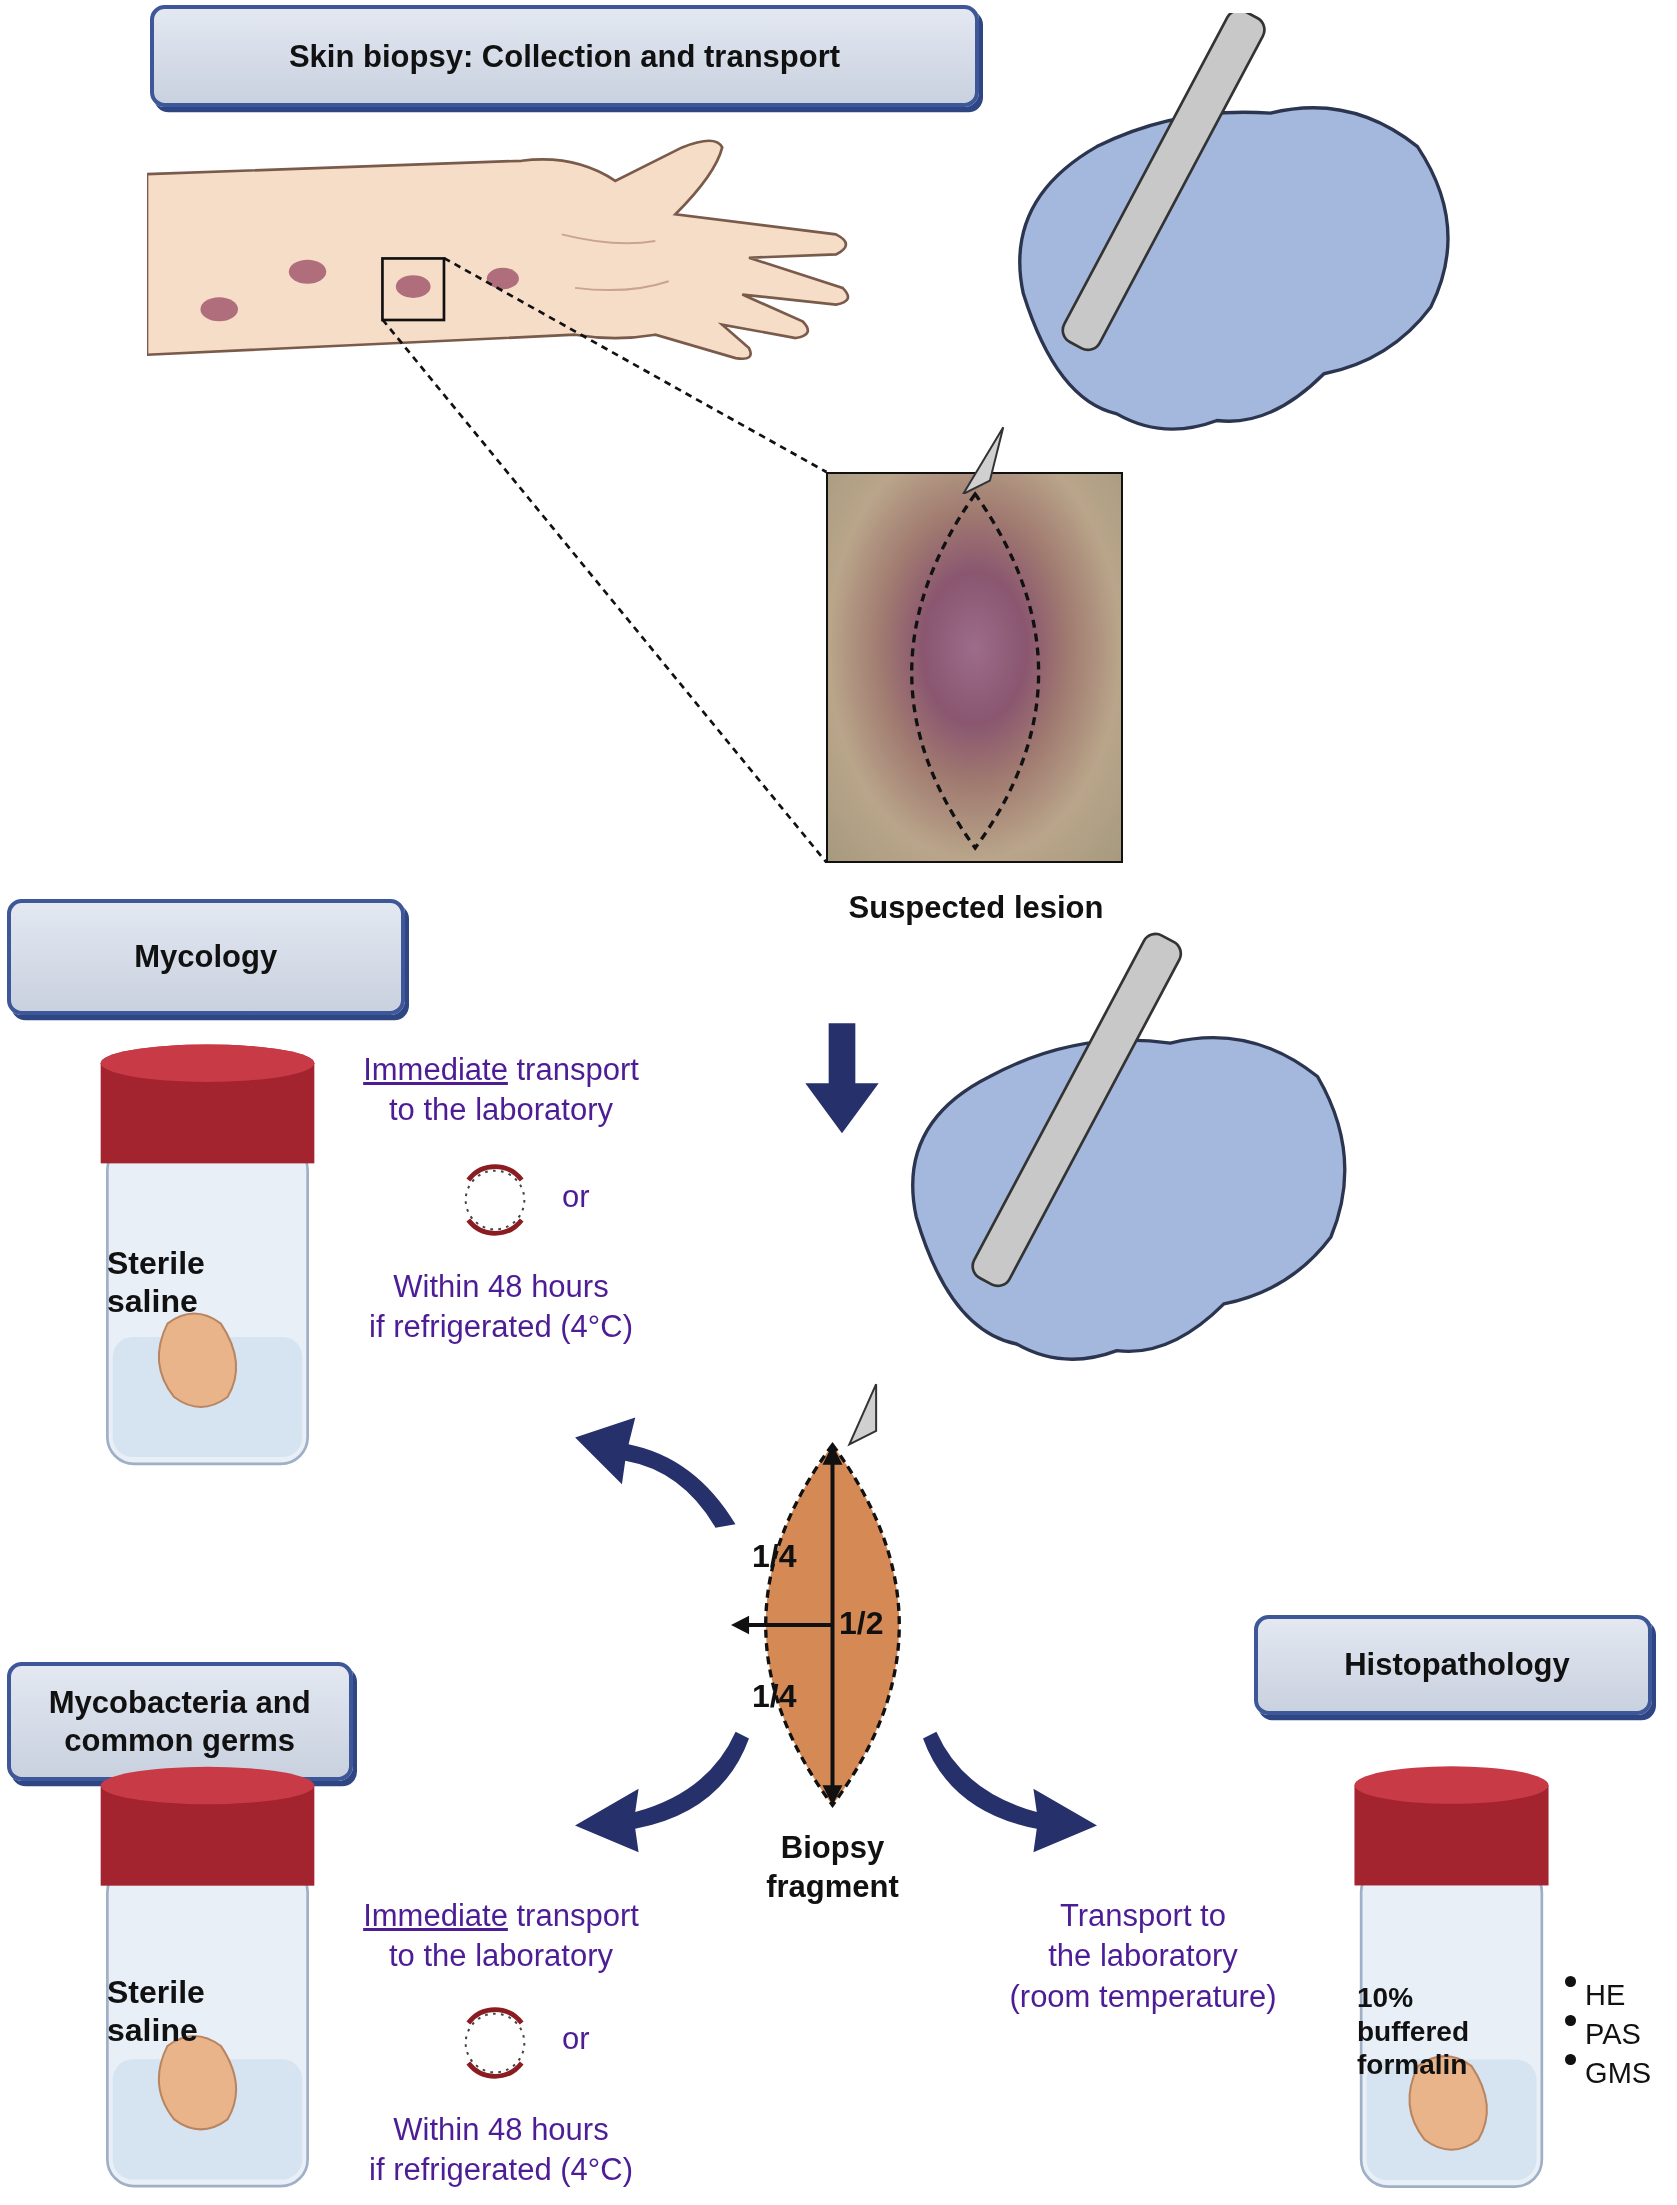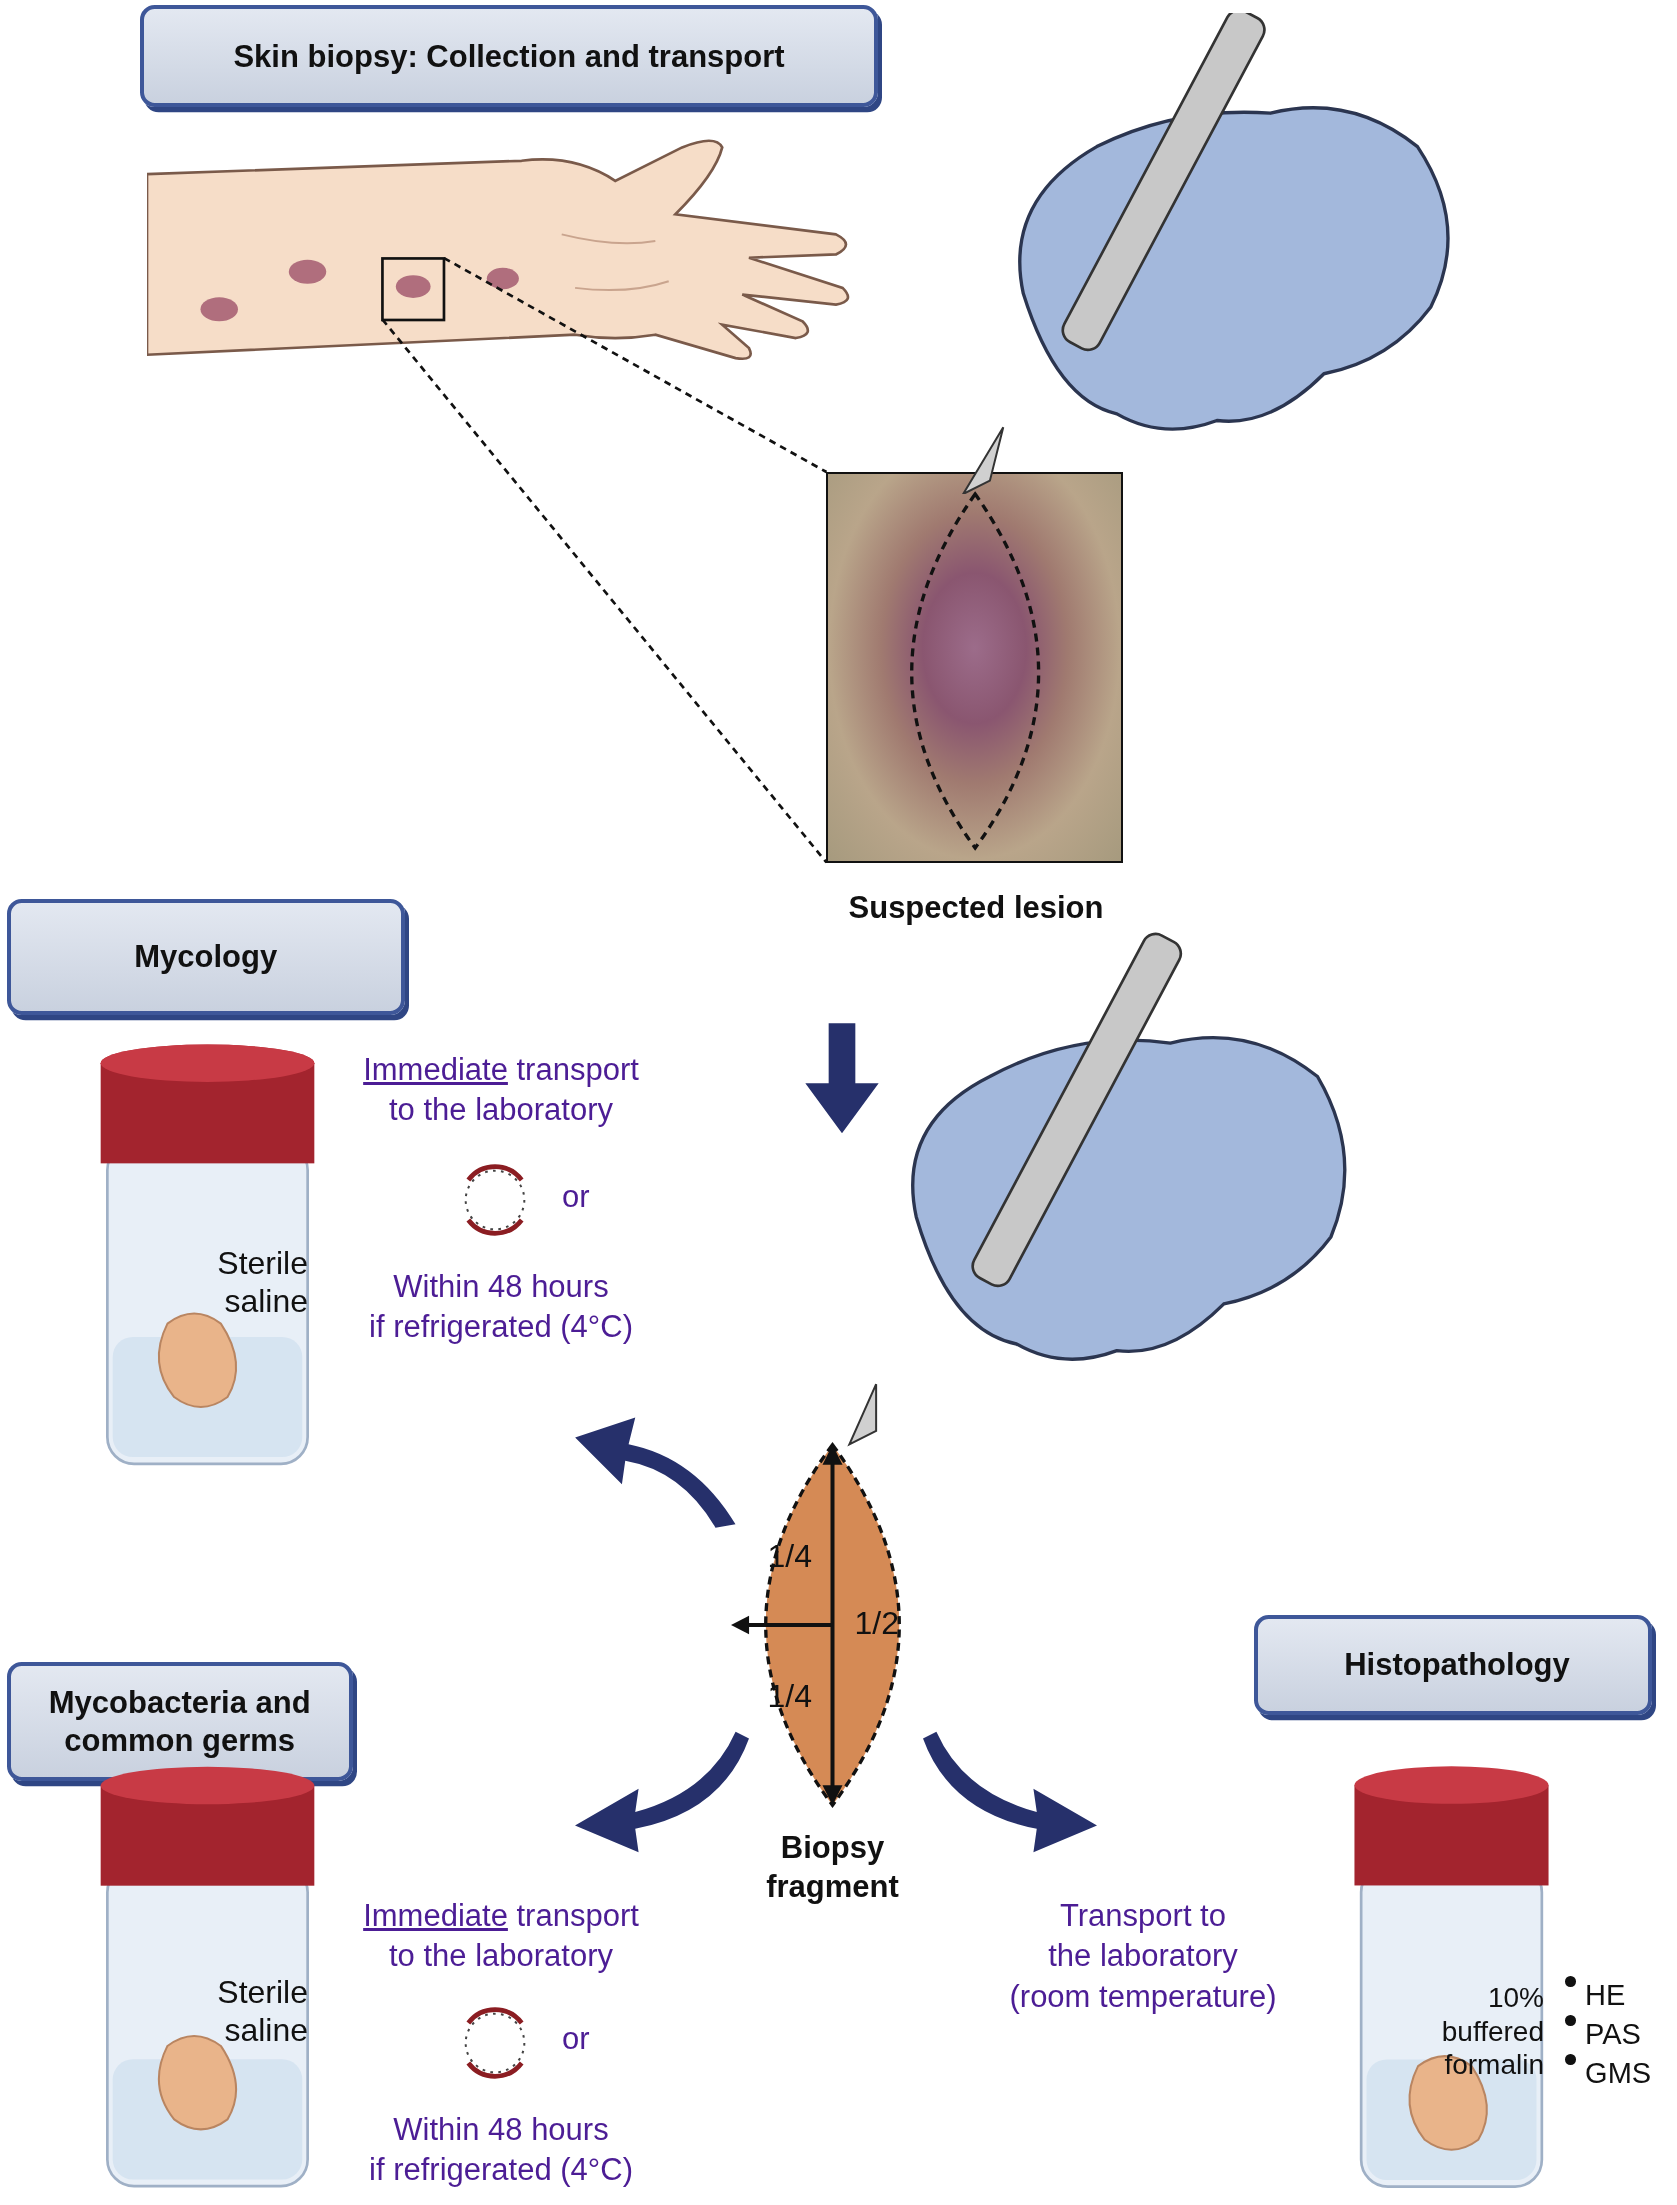--- a/index.html
+++ b/index.html
@@ -9,30 +9,30 @@
     position: absolute; box-sizing: border-box;
     background: linear-gradient(#e3e8f1, #c9d1df);
     border: 4px solid #3e5799; border-radius: 14.7px;
     box-shadow: 4px 5.3px 0 #2f4684;
     display: flex; align-items: center; justify-content: center; text-align: center;
     font-weight: bold; font-size: 31px; line-height: 1.2; color: #111;
   }
   .caption { position: absolute; text-align: center; font-size: 31px; line-height: 1.3; color: #4c1d95; }
   .caption-bold { position: absolute; text-align: center; font-size: 31px; font-weight: bold; line-height: 1.25; color: #111; }
   .u { text-decoration: underline; }
-  .jar-text { position: absolute; text-align: right; font-weight: normal; color: #111; }
+  .jar-text { position: absolute; text-align: left; font-weight: bold; color: #111; }
   .bullets { position: absolute; font-size: 29px; line-height: 1.35; color: #111; }
   .bullets div { display: flex; align-items: flex-start; }
   .dot { display: inline-block; width: 10.7px; height: 10.7px; border-radius: 50%; background: #111; margin-right: 9.4px; }
   svg { position: absolute; }
 </style>
 </head>
 <body>
 
-<div class="label-box" style="left:140px;top:5.3px;width:738px;height:102px;">
+<div class="label-box" style="left:150px;top:5.3px;width:829px;height:102px;">
   <span>Skin biopsy: Collection and transport</span>
 </div>
 
 <svg style="left:147px;top:134px;" width="709" height="281" viewBox="0 0 1060 420">
   <path d="M0,60 L560,40 Q640,30 700,70 L800,20 Q850,0 860,20 Q850,60 790,120 L1030,150 Q1060,165 1030,180 L900,185 L1040,230 Q1060,250 1030,255 L890,240 L980,280 Q1000,300 970,305 L860,285 L900,320 Q910,340 880,335 L760,300 Q700,310 640,300 L0,330 Z" fill="#f6ddc8" stroke="#7a5a4a" stroke-width="4"></path>
   <path d="M620,150 Q700,170 760,160" fill="none" stroke="#c9a48e" stroke-width="3"></path>
   <path d="M640,230 Q720,240 780,220" fill="none" stroke="#c9a48e" stroke-width="3"></path>
   <ellipse cx="108" cy="262" rx="28" ry="18" fill="#a35a70" opacity="0.85"></ellipse>
   <ellipse cx="240" cy="206" rx="28" ry="18" fill="#a35a70" opacity="0.85"></ellipse>
   <ellipse cx="398" cy="228" rx="26" ry="17" fill="#a35a70" opacity="0.85"></ellipse>

